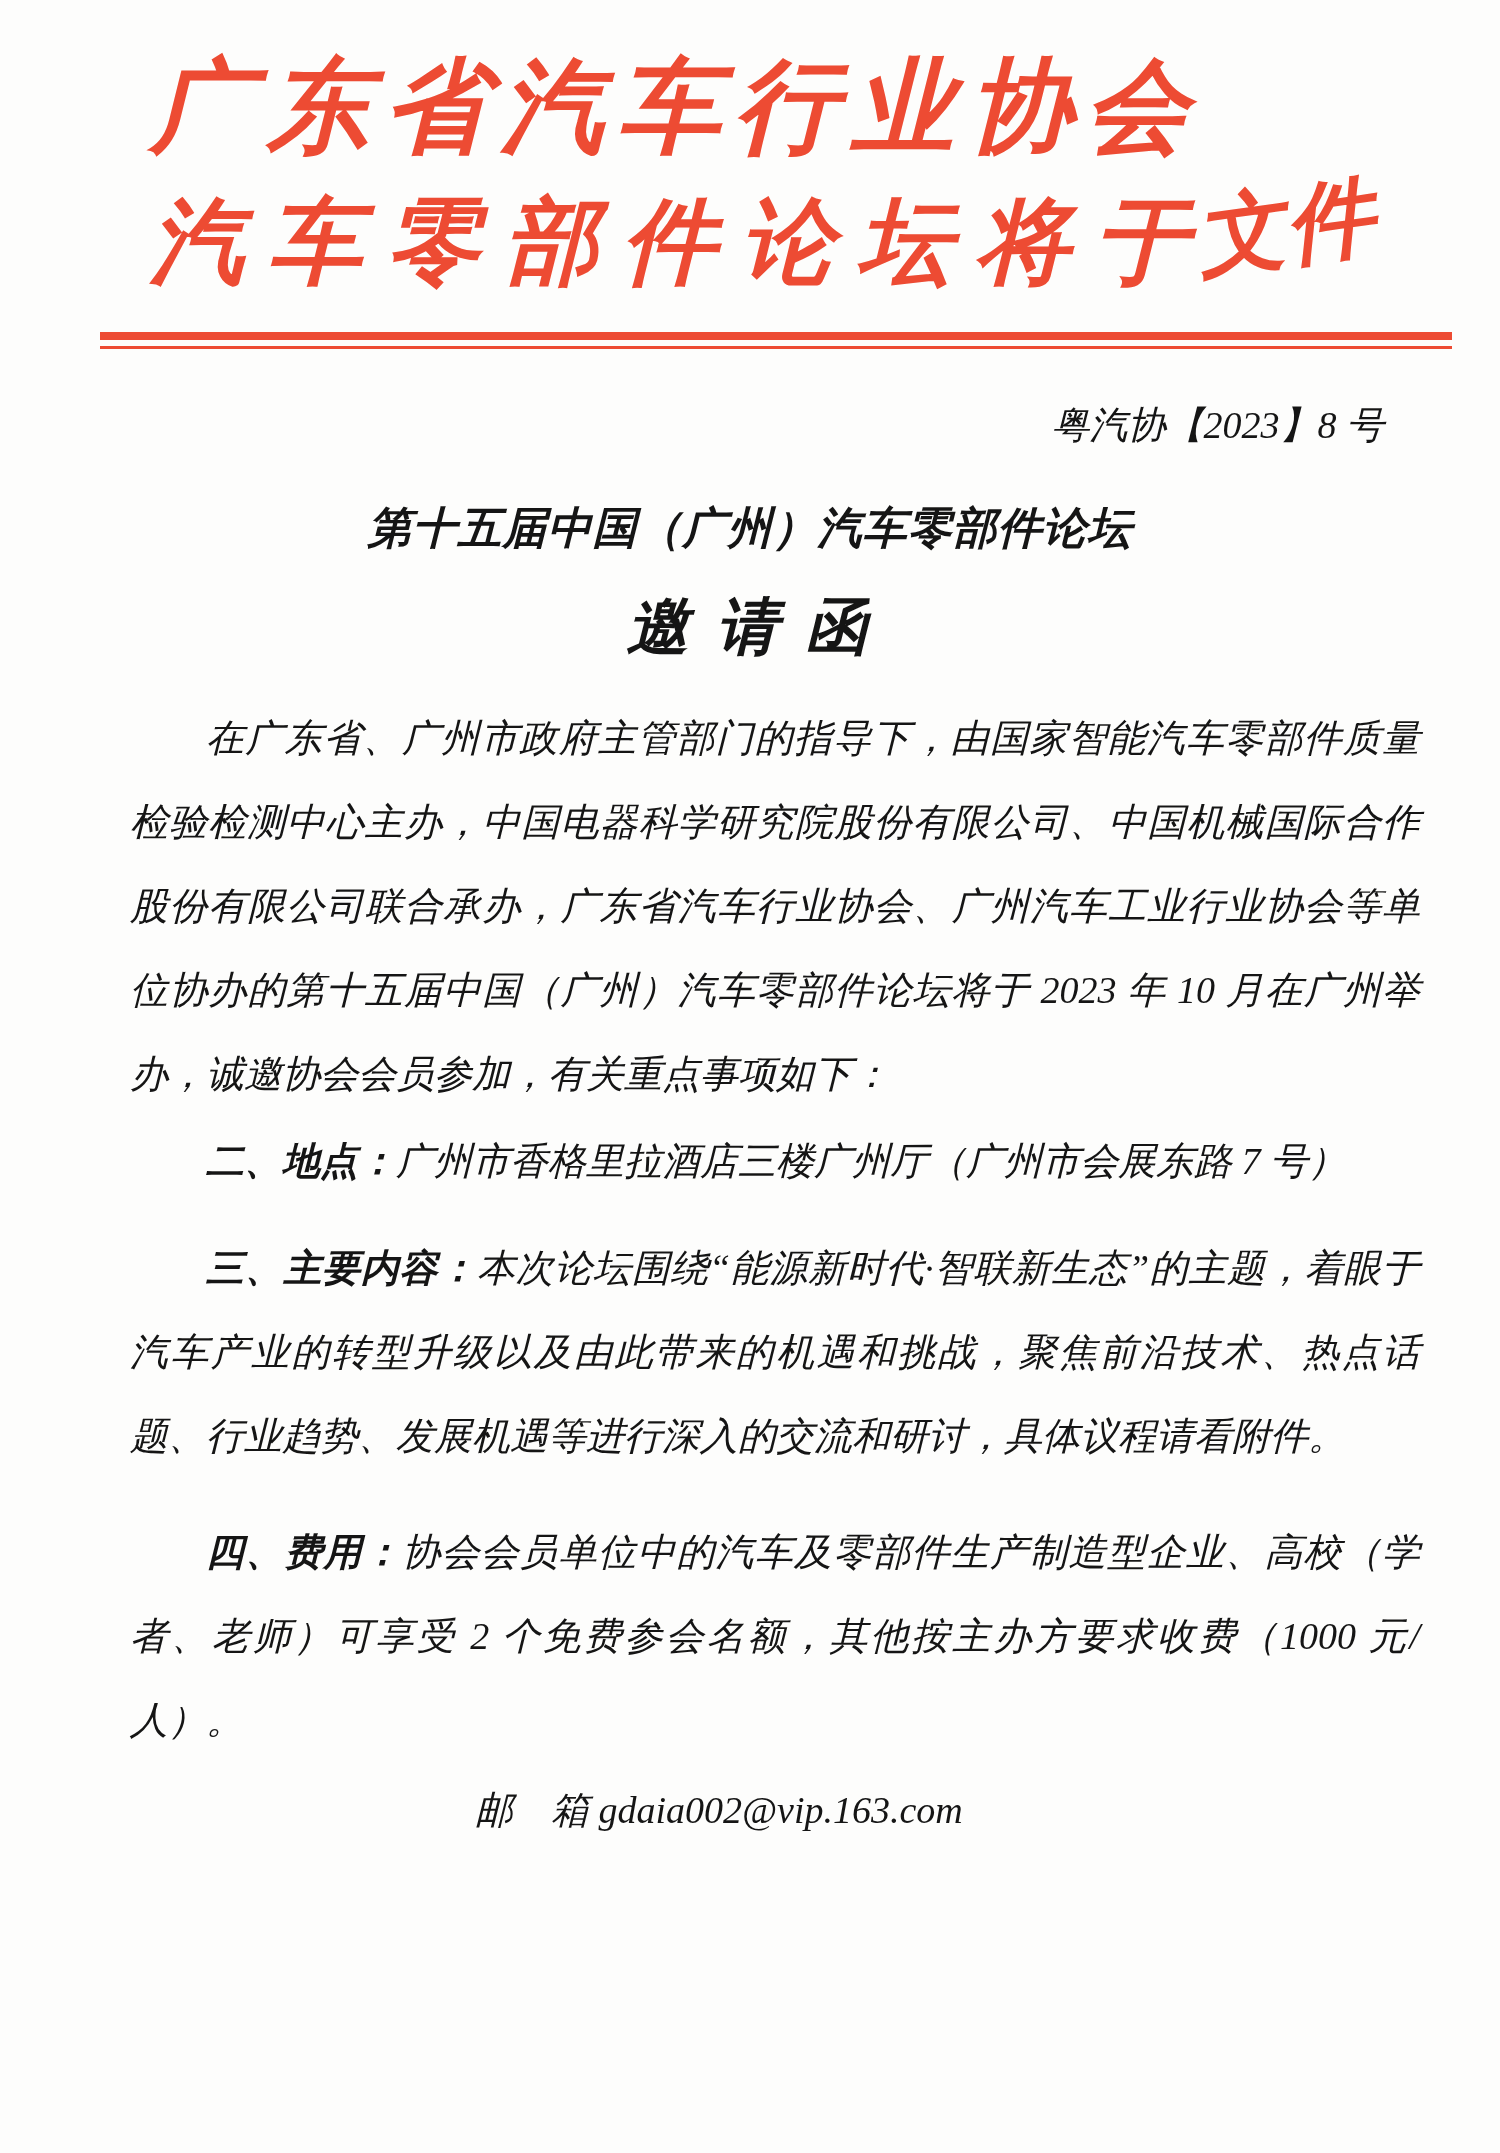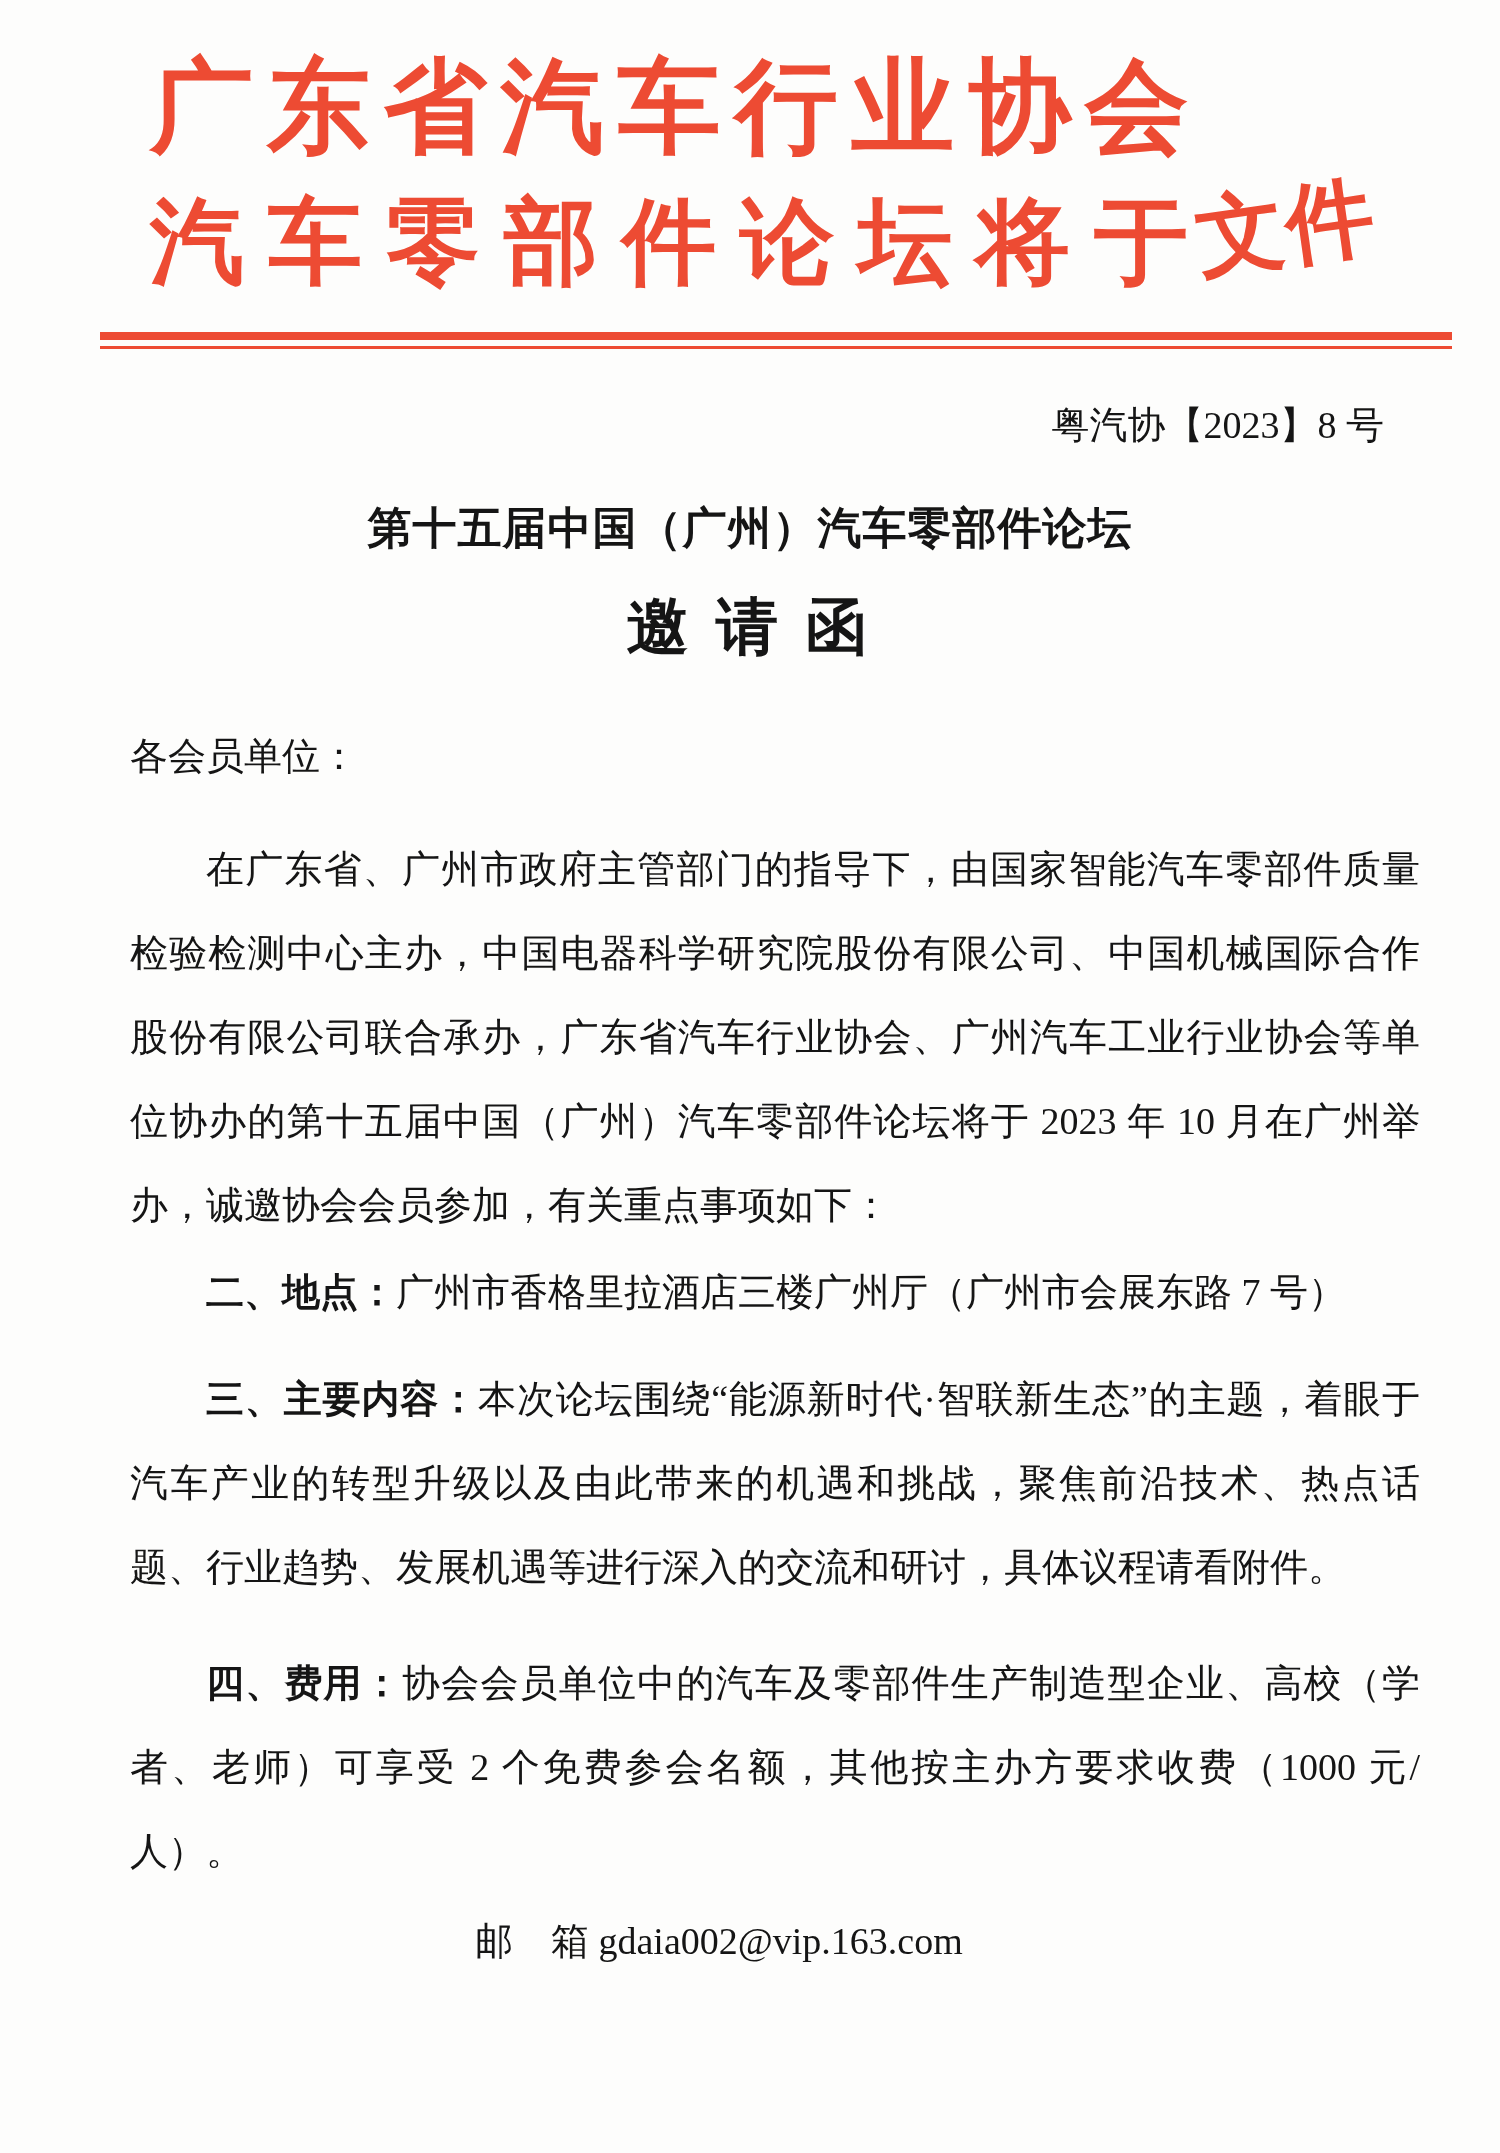--- a/index.html
+++ b/index.html
@@ -6,20 +6,21 @@
   html, body { background: #ffffff; }
   .page {
     width: 1500px;
     height: 2153px;
     margin: 0 auto;
     background: #fdfdfc;
     color: #151515;
     font-family: "Liberation Serif", "DejaVu Serif", serif;
     position: relative;
     overflow: hidden;
+    font-style: italic;
     --red: #ed4b33;
   }
 
   
   .letterhead { position: relative; padding-top: 40px; }
   .org-names { margin-left: 150px; width: 1038px; }
   .org-line {
     color: var(--red);
     font-weight: 700;
     text-align: justify;
@@ -110,21 +111,20 @@
   <div class="rule-thin"></div>
 
   <div class="doc-number">粤汽协【2023】8 号</div>
 
   <div class="title">第十五届中国（广州）汽车零部件论坛</div>
 
   <div class="subtitle">邀 请 函</div>
 
   <div class="body">
 
-    <div class="salutation">各会员单位：</div>
 
     <p class="para">在广东省、广州市政府主管部门的指导下，由国家智能汽车零部件质量检验检测中心主办，中国电器科学研究院股份有限公司、中国机械国际合作股份有限公司联合承办，广东省汽车行业协会、广州汽车工业行业协会等单位协办的第十五届中国（广州）汽车零部件论坛将于 2023 年 10 月在广州举办，诚邀协会会员参加，有关重点事项如下：</p>
 
 
     <p class="item item-2">
       <span class="label">二、地点：</span><span>广州市香格里拉酒店三楼广州厅（广州市会展东路 7 号）</span>
     </p>
 
     <p class="item item-3">
       <span class="label">三、主要内容：</span><span>本次论坛围绕“能源新时代·智联新生态”的主题，着眼于汽车产业的转型升级以及由此带来的机遇和挑战，聚焦前沿技术、热点话题、行业趋势、发展机遇等进行深入的交流和研讨，具体议程请看附件。</span>

